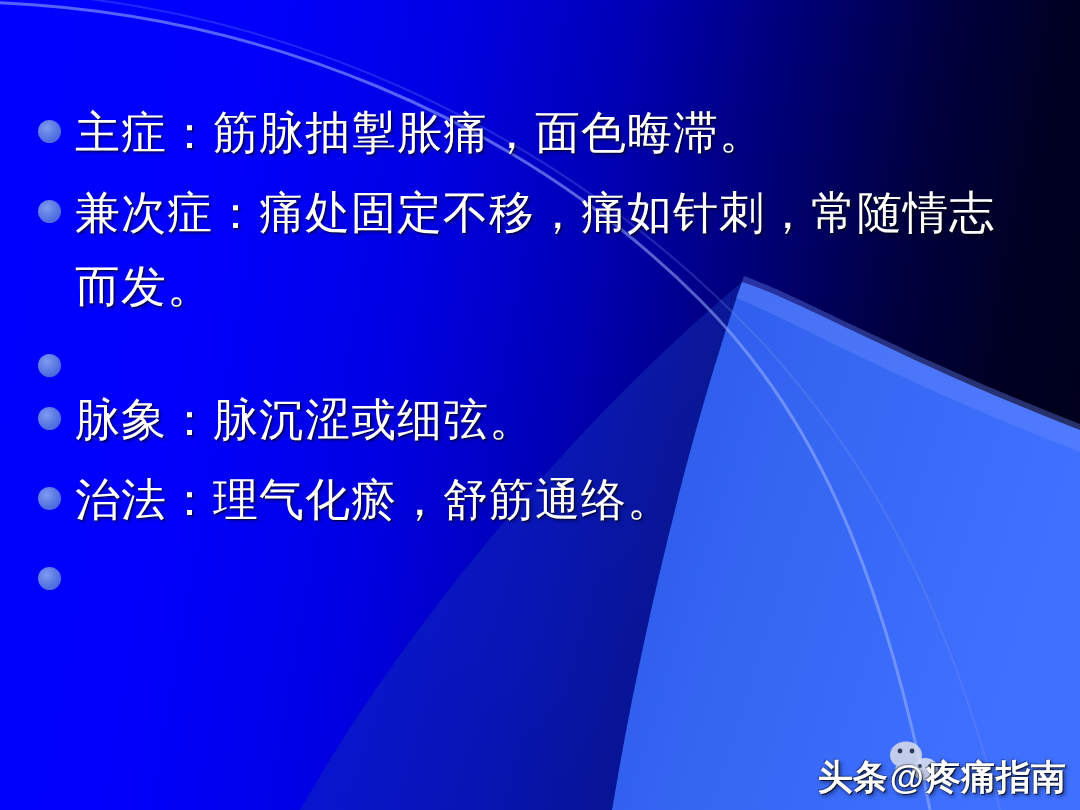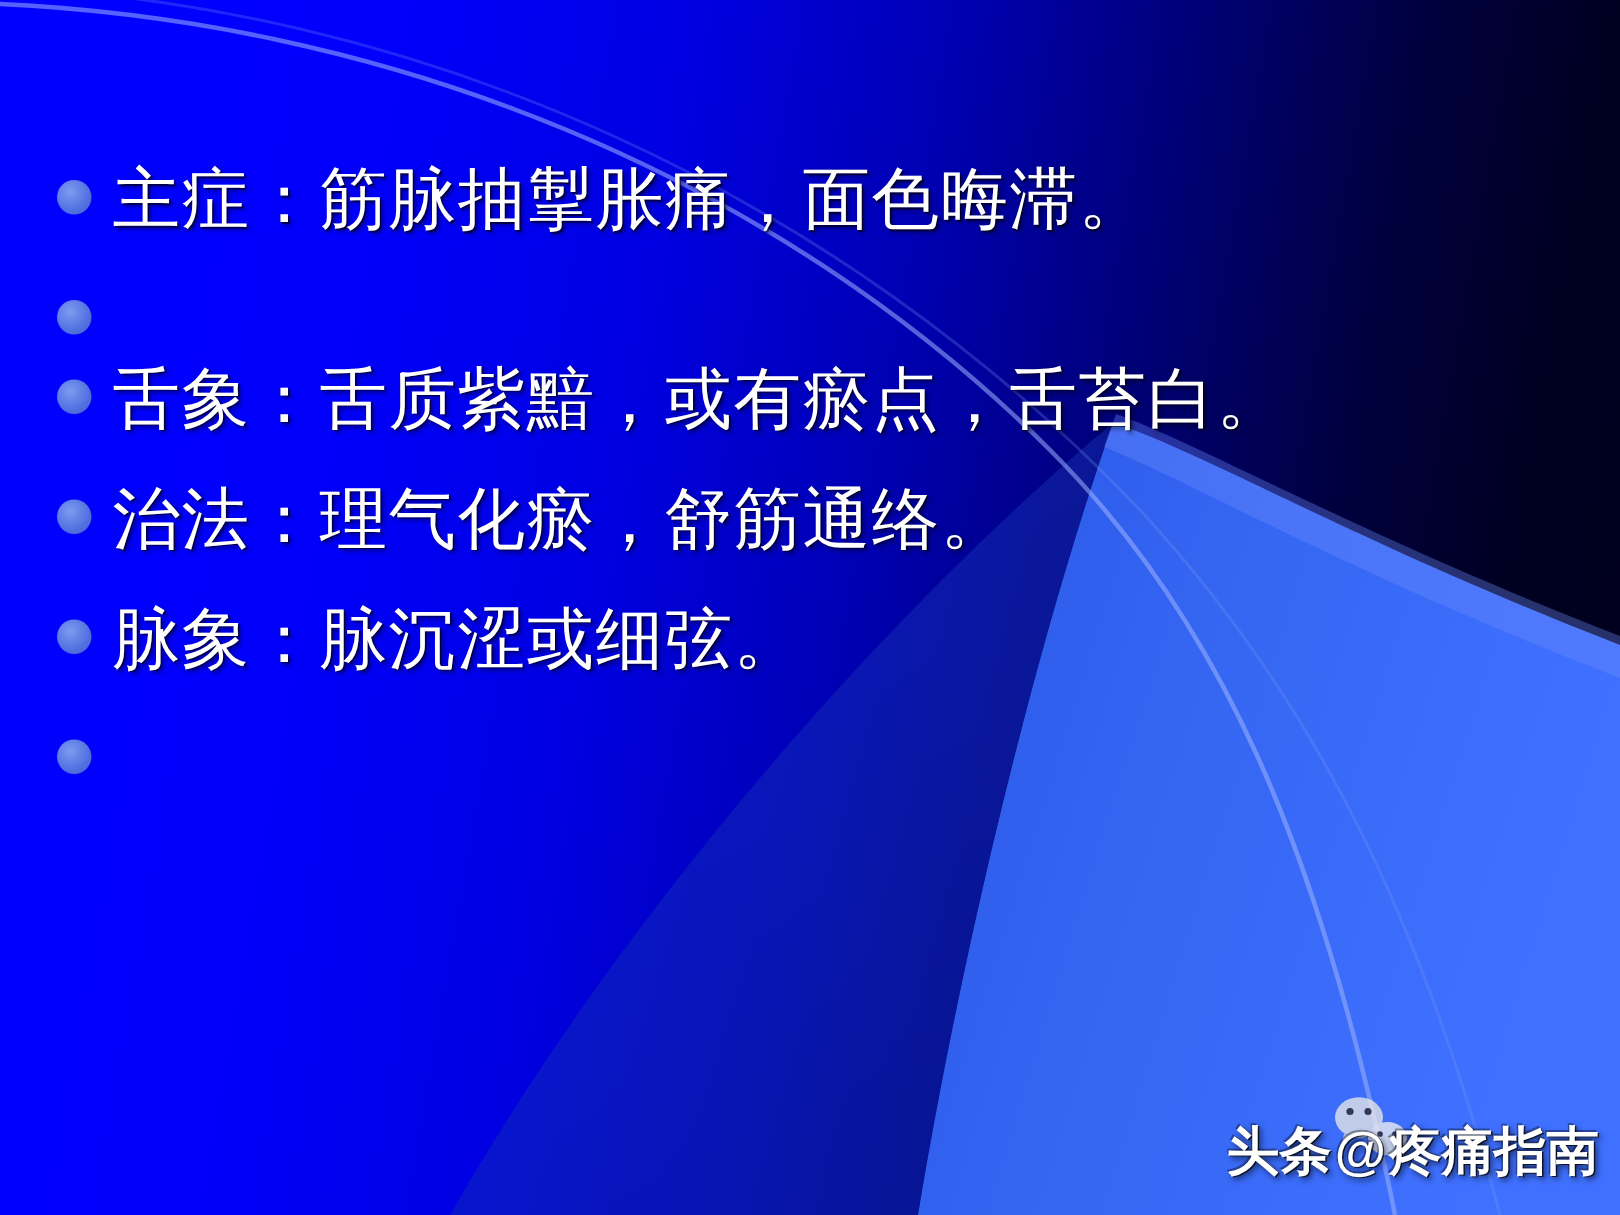--- a/index.html
+++ b/index.html
@@ -86,21 +86,21 @@
     text-align: center;
     color: #d8dcf2;
     font-size: 18px;
     letter-spacing: 2px;
     text-shadow: 1px 1px 2px rgba(0,0,0,0.6);
   }
 
   .brand {
     position: absolute;
     right: 14px;
-    bottom: 16px;
+    bottom: 6px;
     display: flex;
     align-items: center;
     height: 54px;
     margin-top: 45px;
   }
   .brand-wm {
     position: absolute;
     left: 64px;
     bottom: 16px;
     width: 62px;
@@ -171,35 +171,35 @@
 
   <div class="content">
 
     <div class="bullet-row">
       <span class="bullet-dot"></span>
       <span class="bullet-text">主症：筋脉抽掣胀痛，面色晦滞。</span>
     </div>
 
     <div class="bullet-row">
       <span class="bullet-dot"></span>
-    </div>
-
-    <div class="bullet-row">
-      <span class="bullet-dot"></span>
-      <span class="bullet-text">舌象：舌质紫黯，或有瘀点，舌苔白。</span>
+      <span class="bullet-text">兼次症：痛处固定不移，痛如针刺，常随情志而发。</span>
+    </div>
+
+    <div class="bullet-row">
+      <span class="bullet-dot"></span>
+    </div>
+
+    <div class="bullet-row">
+      <span class="bullet-dot"></span>
+      <span class="bullet-text">脉象：脉沉涩或细弦。</span>
     </div>
 
     <div class="bullet-row">
       <span class="bullet-dot"></span>
       <span class="bullet-text">治法：理气化瘀，舒筋通络。</span>
-    </div>
-
-    <div class="bullet-row">
-      <span class="bullet-dot"></span>
-      <span class="bullet-text">脉象：脉沉涩或细弦。</span>
     </div>
 
     <div class="bullet-row">
       <span class="bullet-dot"></span>
     </div>
 
   </div>
 
 
   <div class="brand">

